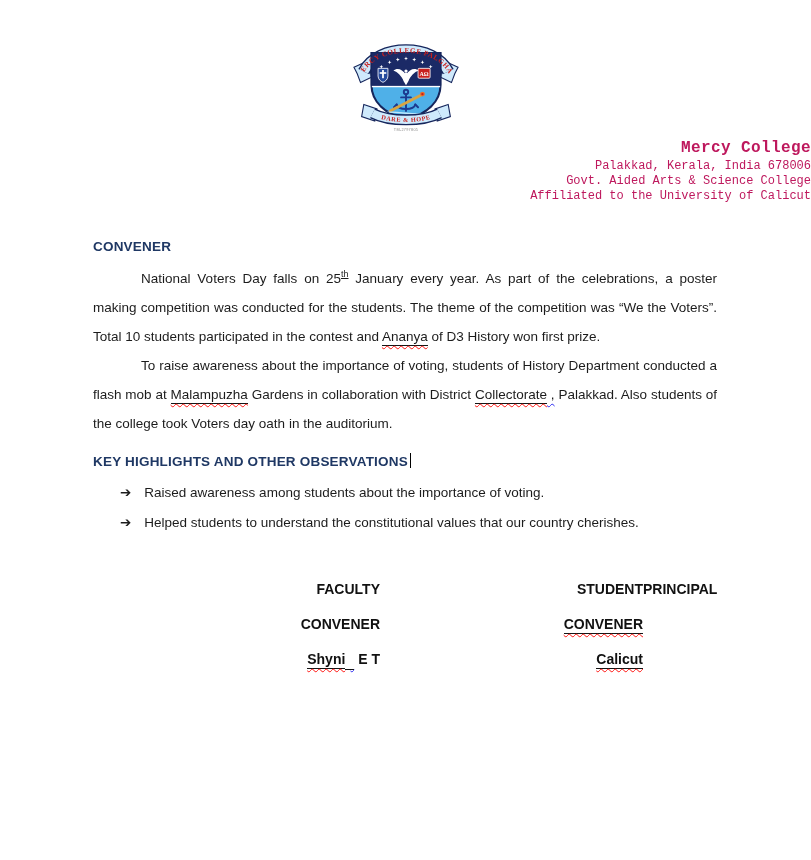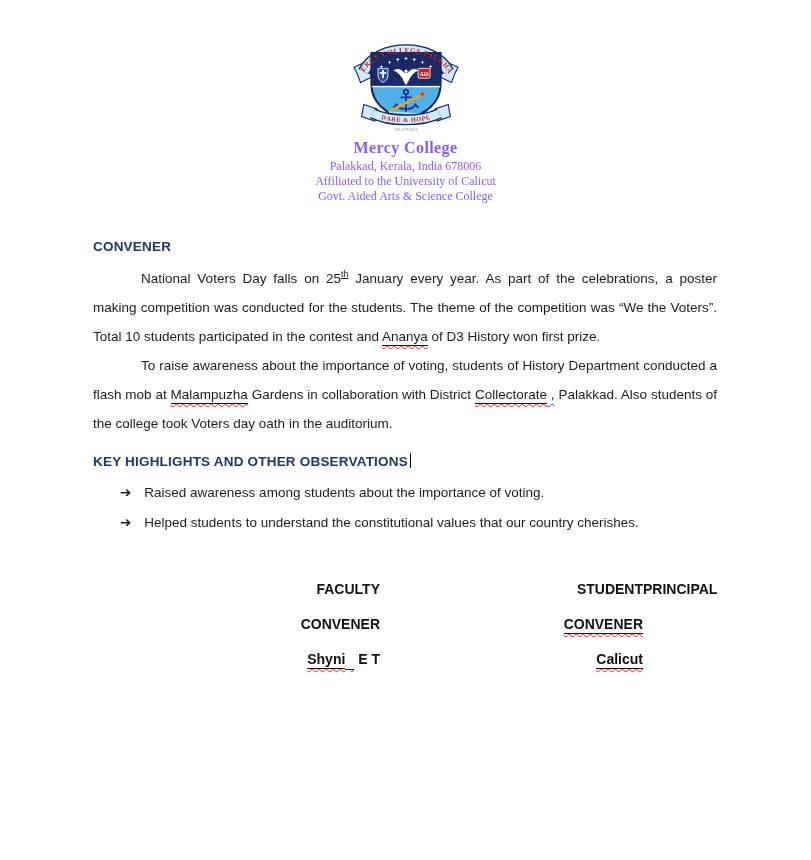--- a/index.html
+++ b/index.html
@@ -2,21 +2,21 @@
 <html><head>
 <meta charset="utf-8">
 <style>
   html,body{margin:0;padding:0;background:#fff;}
   .page{
     width:811px;height:860px;background:#ffffff;position:relative;overflow:hidden;
     font-family:"Liberation Sans",sans-serif;color:#1c1c1c;
   }
   
   .logo-wrap{text-align:center;padding-top:30px;}
-  .college-head{text-align:center;font-family:Liberation Serif, serif;color:#8b5cf6;margin-top:2px;}
+  .college-head{text-align:right;font-family:Liberation Mono, monospace;color:#be185d;margin-top:2px;}
   .college-name{font-size:16px;font-weight:bold;letter-spacing:.4px;line-height:18px;margin-bottom:2px;}
   .college-line{font-size:12px;line-height:15px;}
   
   .content{margin:0 94px 0 93px;}
   p{margin:0;text-align:right;}
   .intro{
     margin-top:38px;font-weight:bold;font-size:13.5px;line-height:29px;
     text-align:justify;text-indent:3px;color:#161616;
   }
   .sec-heading{
@@ -135,22 +135,22 @@
       <text font-size="11.5" font-weight="bold" fill="#c8201f" letter-spacing="1" font-family="Liberation Serif, serif">
         <textPath href="#bp" startOffset="50%" text-anchor="middle">DARE &amp; HOPE</textPath>
       </text>
       <text x="105" y="185" font-size="7" fill="#8a8a8a" text-anchor="middle" letter-spacing="0.5">TM-2797805</text>
     </svg>
   </div>
 
   <div class="college-head">
     <div class="college-name">Mercy College</div>
     <div class="college-line">Palakkad, Kerala, India 678006</div>
+    <div class="college-line">Govt. Aided Arts &amp; Science College</div>
     <div class="college-line">Affiliated to the University of Calicut</div>
-    <div class="college-line">Govt. Aided Arts &amp; Science College</div>
   </div>
 
   <div class="content">
 
 
     <h3 class="sec-heading"><span>CONVENER</span></h3>
 
     <p class="body indent first"><span>National Voters Day falls on 25</span><sup>th</sup><span> January every year. As part of the celebrations, a poster making competition was conducted for the students. The theme of the competition was “We the Voters”. Total 10 students participated in the contest and </span><span class="u sq-red">Ananya</span><span> of D3 History won first prize.</span></p>
 
     <p class="body indent"><span>To raise awareness about the importance of voting, students of History Department conducted a flash mob at </span><span class="u sq-red">Malampuzha</span><span> Gardens in collaboration with District </span><span class="u sq-red">Collectorate</span><span class="sq-blue"> ,</span><span> Palakkad. Also students of the college took Voters day oath in the auditorium.</span></p>

